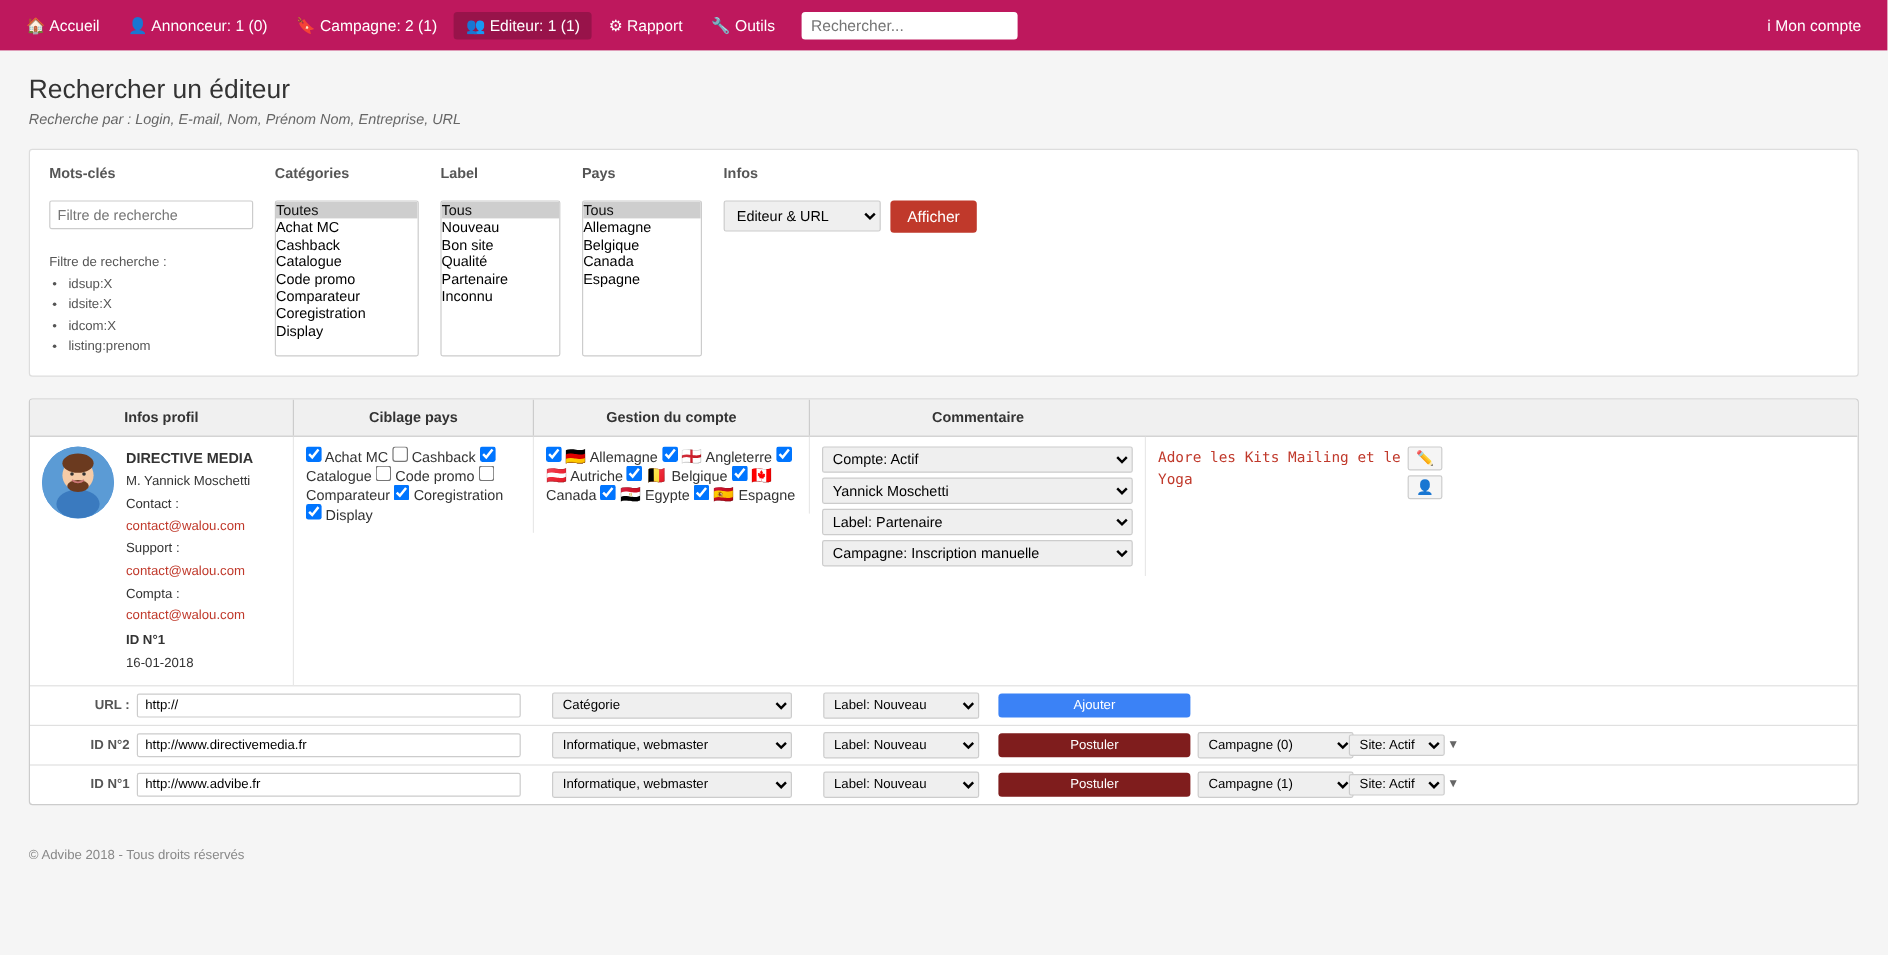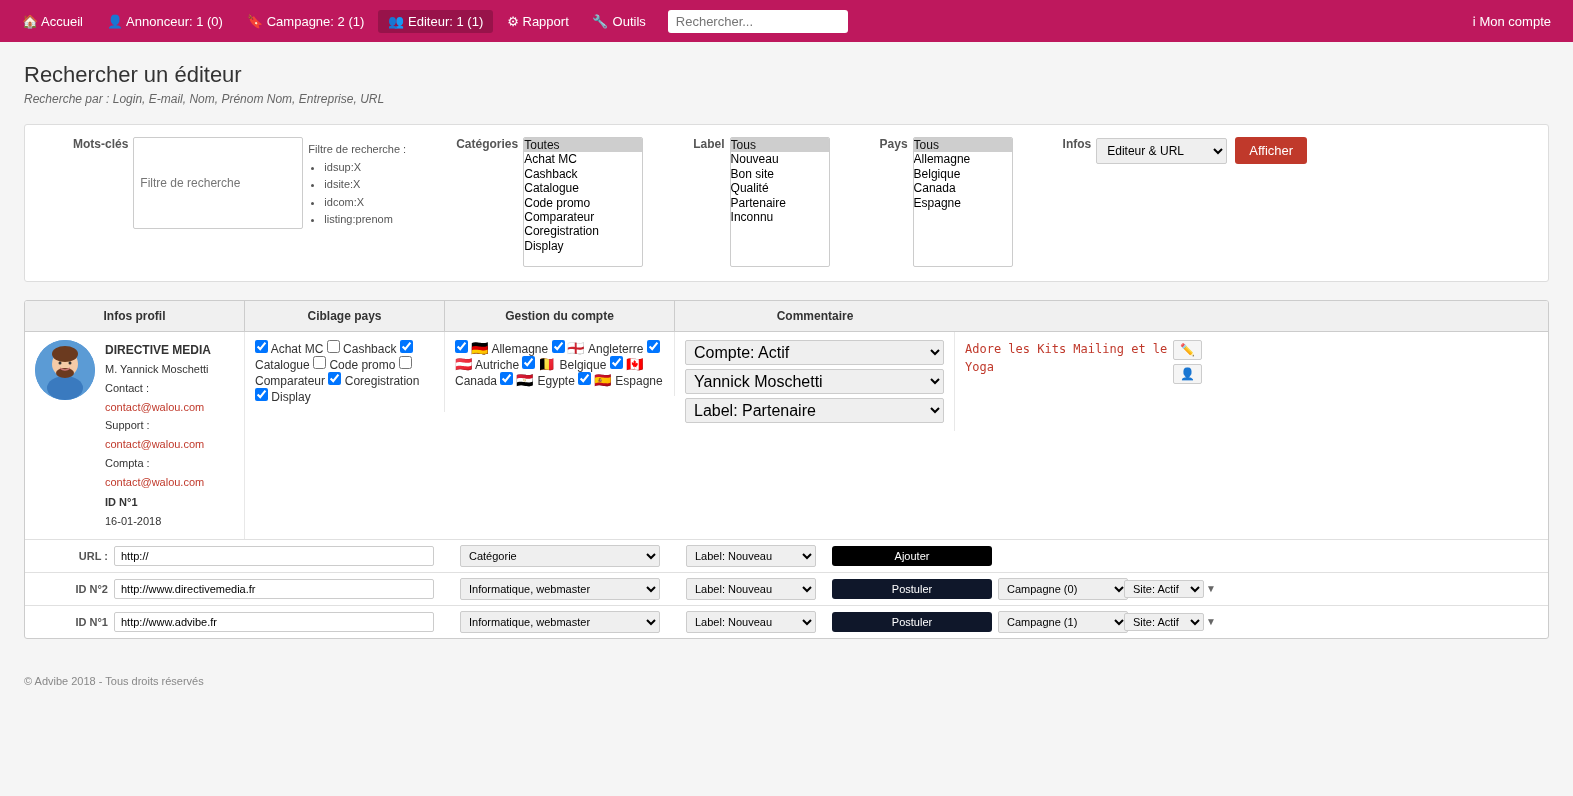--- a/index.html
+++ b/index.html
@@ -46,27 +46,27 @@
 
     
     .filter-panel {
       background: white;
       border: 1px solid #ddd;
       padding: 12px 16px 14px;
       border-radius: 3px;
       margin-bottom: 18px;
     }
     .filter-row { display: flex; gap: 18px; align-items: flex-start; }
-    .filter-group { display: flex; flex-direction: row; gap: 5px; margin-left: 32px; }
+    .filter-group { display: flex; flex-direction: column; gap: 16px; }
     .filter-group label { font-size: 12px; font-weight: bold; color: #555; }
     .filter-input { border: 1px solid #ccc; padding: 4px 6px; font-size: 12px; border-radius: 2px; width: 170px; }
     .filter-hints { font-size: 11px; color: #555; margin-top: 4px; line-height: 1.6; }
     .filter-hints ul { list-style: disc; padding-left: 16px; }
     select[multiple] { border: 1px solid #ccc; font-size: 12px; border-radius: 2px; }
-    .infos-row { display: flex; align-items: center; gap: 8px; }
+    .infos-row { display: flex; align-items: flex-start; gap: 8px; }
     .infos-select { border: 1px solid #ccc; padding: 4px 6px; font-size: 12px; border-radius: 2px; }
     .btn-afficher {
       background: #c0392b;
       color: white;
       border: none;
       padding: 6px 14px;
       font-size: 13px;
       border-radius: 3px;
       cursor: pointer;
     }
@@ -118,42 +118,42 @@
     .avatar-svg { width: 60px; height: 60px; }
     .profile-info { font-size: 11px; line-height: 1.7; }
     .profile-name { font-weight: bold; font-size: 12px; }
     .profile-link { color: #c0392b; text-decoration: none; }
     .profile-id { font-weight: bold; font-size: 11px; margin-top: 2px; }
     .diffusion-scroll { max-height: 140px; overflow-y: auto; }
     .flag { font-size: 14px; }
 
     
     .gestion-list { display: flex; flex-direction: column; gap: 4px; font-size: 11px; }
-    .gestion-list select { font-size: 16px; padding: 2px 4px; border: 1px solid #ccc; border-radius: 2px; width: 100%; }
+    .gestion-list select { font-size: 12px; padding: 2px 4px; border: 1px solid #ccc; border-radius: 2px; width: 100%; }
 
     
     .comment-text { font-family: monospace; font-size: 12px; color: #c0392b; line-height: 1.5; }
     .comment-btn { background: #f5f5f5; border: 1px solid #ccc; padding: 2px 6px; cursor: pointer; font-size: 12px; border-radius: 2px; }
 
     
     .url-row {
       display: grid;
       grid-template-columns: 75px 340px 220px 140px 160px 120px 100px 80px;
       align-items: center;
       border-bottom: 1px solid #e0e0e0;
       padding: 5px 8px;
       gap: 6px;
       font-size: 11px;
     }
     .url-row:last-child { border-bottom: none; }
     .url-label { font-weight: bold; color: #555; text-align: right; }
     .url-input { border: 1px solid #ccc; padding: 3px 6px; font-size: 11px; border-radius: 2px; }
     .url-select { border: 1px solid #ccc; padding: 3px 4px; font-size: 11px; border-radius: 2px; }
-    .btn-ajouter { background: #000000; color: white; border: none; padding: 4px 10px; font-size: 11px; border-radius: 3px; cursor: pointer; }
-    .btn-postuler { background: #0f172a; color: white; border: none; padding: 4px 10px; font-size: 11px; border-radius: 3px; cursor: pointer; }
+    .btn-ajouter { background: #3b82f6; color: white; border: none; padding: 4px 10px; font-size: 11px; border-radius: 3px; cursor: pointer; }
+    .btn-postuler { background: #7f1d1d; color: white; border: none; padding: 4px 10px; font-size: 11px; border-radius: 3px; cursor: pointer; }
     .site-select-wrap { display: flex; align-items: center; gap: 2px; }
     .site-select { border: 1px solid #ccc; padding: 1px 4px; font-size: 11px; border-radius: 2px; }
 
     
     .footer { padding: 16px 24px; font-size: 11px; color: #888; }
 
     
     ::-webkit-scrollbar { width: 8px; height: 8px; }
     ::-webkit-scrollbar-track { background: #f1f1f1; }
     ::-webkit-scrollbar-thumb { background: #ccc; border-radius: 4px; }
@@ -332,20 +332,24 @@
           <select>
             <option>Yannick Moschetti</option>
           </select>
           <select>
             <option>Label: Partenaire</option>
             <option>Label: Nouveau</option>
             <option>Label: Bon site</option>
             <option>Label: Qualité</option>
             <option>Label: Inconnu</option>
           </select>
+          <select>
+            <option>Campagne: Inscription manuelle</option>
+            <option>Campagne: Automatique</option>
+          </select>
         </div>
       </div>
 
       <div class="result-cell" style="position:relative;">
         <div style="display:flex; gap:6px; align-items:flex-start;">
           <pre class="comment-text">Adore les Kits Mailing et le
 Yoga</pre>
           <div style="display:flex; flex-direction:column; gap:4px;">
             <button class="comment-btn" title="Editer">✏️</button>
             <button class="comment-btn" title="Utilisateur">👤</button>

